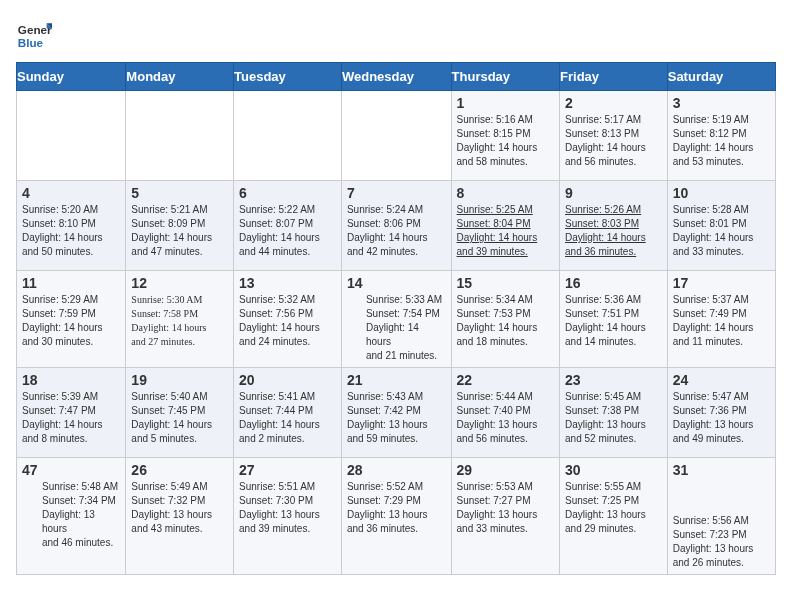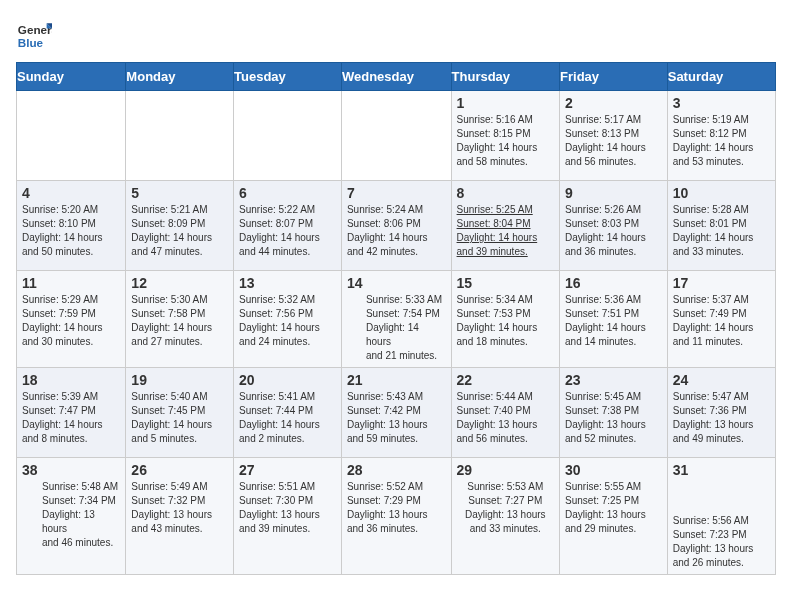--- a/index.html
+++ b/index.html
@@ -170,21 +170,21 @@
         </td>
         <td>
           <span class="day-num">8</span>
           <div class="day-info" style="white-space: pre-line; text-decoration: underline;">Sunrise: 5:25 AM
 Sunset: 8:04 PM
 Daylight: 14 hours
 and 39 minutes.</div>
         </td>
         <td>
           <span class="day-num">9</span>
-          <div class="day-info" style="white-space: pre-line;">Sunrise: 5:26 AM
+          <div class="day-info" style="white-space: pre-line; text-decoration: underline;">Sunrise: 5:26 AM
 Sunset: 8:03 PM
 Daylight: 14 hours
 and 36 minutes.</div>
         </td>
         <td>
           <span class="day-num">10</span>
           <div class="day-info" style="white-space: pre-line;">Sunrise: 5:28 AM
 Sunset: 8:01 PM
 Daylight: 14 hours
 and 33 minutes.</div>
@@ -193,21 +193,21 @@
       <tr>
         <td>
           <span class="day-num">11</span>
           <div class="day-info" style="white-space: pre-line;">Sunrise: 5:29 AM
 Sunset: 7:59 PM
 Daylight: 14 hours
 and 30 minutes.</div>
         </td>
         <td>
           <span class="day-num">12</span>
-          <div class="day-info" style="white-space: pre-line;">Sunrise: 5:30 AM
+          <div class="day-info" style="white-space: pre-line; font-family: Liberation Serif, serif;">Sunrise: 5:30 AM
 Sunset: 7:58 PM
 Daylight: 14 hours
 and 27 minutes.</div>
         </td>
         <td>
           <span class="day-num">13</span>
           <div class="day-info" style="white-space: pre-line;">Sunrise: 5:32 AM
 Sunset: 7:56 PM
 Daylight: 14 hours
 and 24 minutes.</div>
@@ -287,21 +287,21 @@
         <td>
           <span class="day-num">24</span>
           <div class="day-info" style="white-space: pre-line;">Sunrise: 5:47 AM
 Sunset: 7:36 PM
 Daylight: 13 hours
 and 49 minutes.</div>
         </td>
       </tr>
       <tr>
         <td>
-          <span class="day-num">38</span>
+          <span class="day-num">47</span>
           <div class="day-info" style="white-space: pre-line; margin-left: 20px;">Sunrise: 5:48 AM
 Sunset: 7:34 PM
 Daylight: 13 hours
 and 46 minutes.</div>
         </td>
         <td>
           <span class="day-num">26</span>
           <div class="day-info" style="white-space: pre-line;">Sunrise: 5:49 AM
 Sunset: 7:32 PM
 Daylight: 13 hours
@@ -316,21 +316,21 @@
         </td>
         <td>
           <span class="day-num">28</span>
           <div class="day-info" style="white-space: pre-line;">Sunrise: 5:52 AM
 Sunset: 7:29 PM
 Daylight: 13 hours
 and 36 minutes.</div>
         </td>
         <td>
           <span class="day-num">29</span>
-          <div class="day-info" style="white-space: pre-line; text-align: center;">Sunrise: 5:53 AM
+          <div class="day-info" style="white-space: pre-line;">Sunrise: 5:53 AM
 Sunset: 7:27 PM
 Daylight: 13 hours
 and 33 minutes.</div>
         </td>
         <td>
           <span class="day-num">30</span>
           <div class="day-info" style="white-space: pre-line;">Sunrise: 5:55 AM
 Sunset: 7:25 PM
 Daylight: 13 hours
 and 29 minutes.</div>

